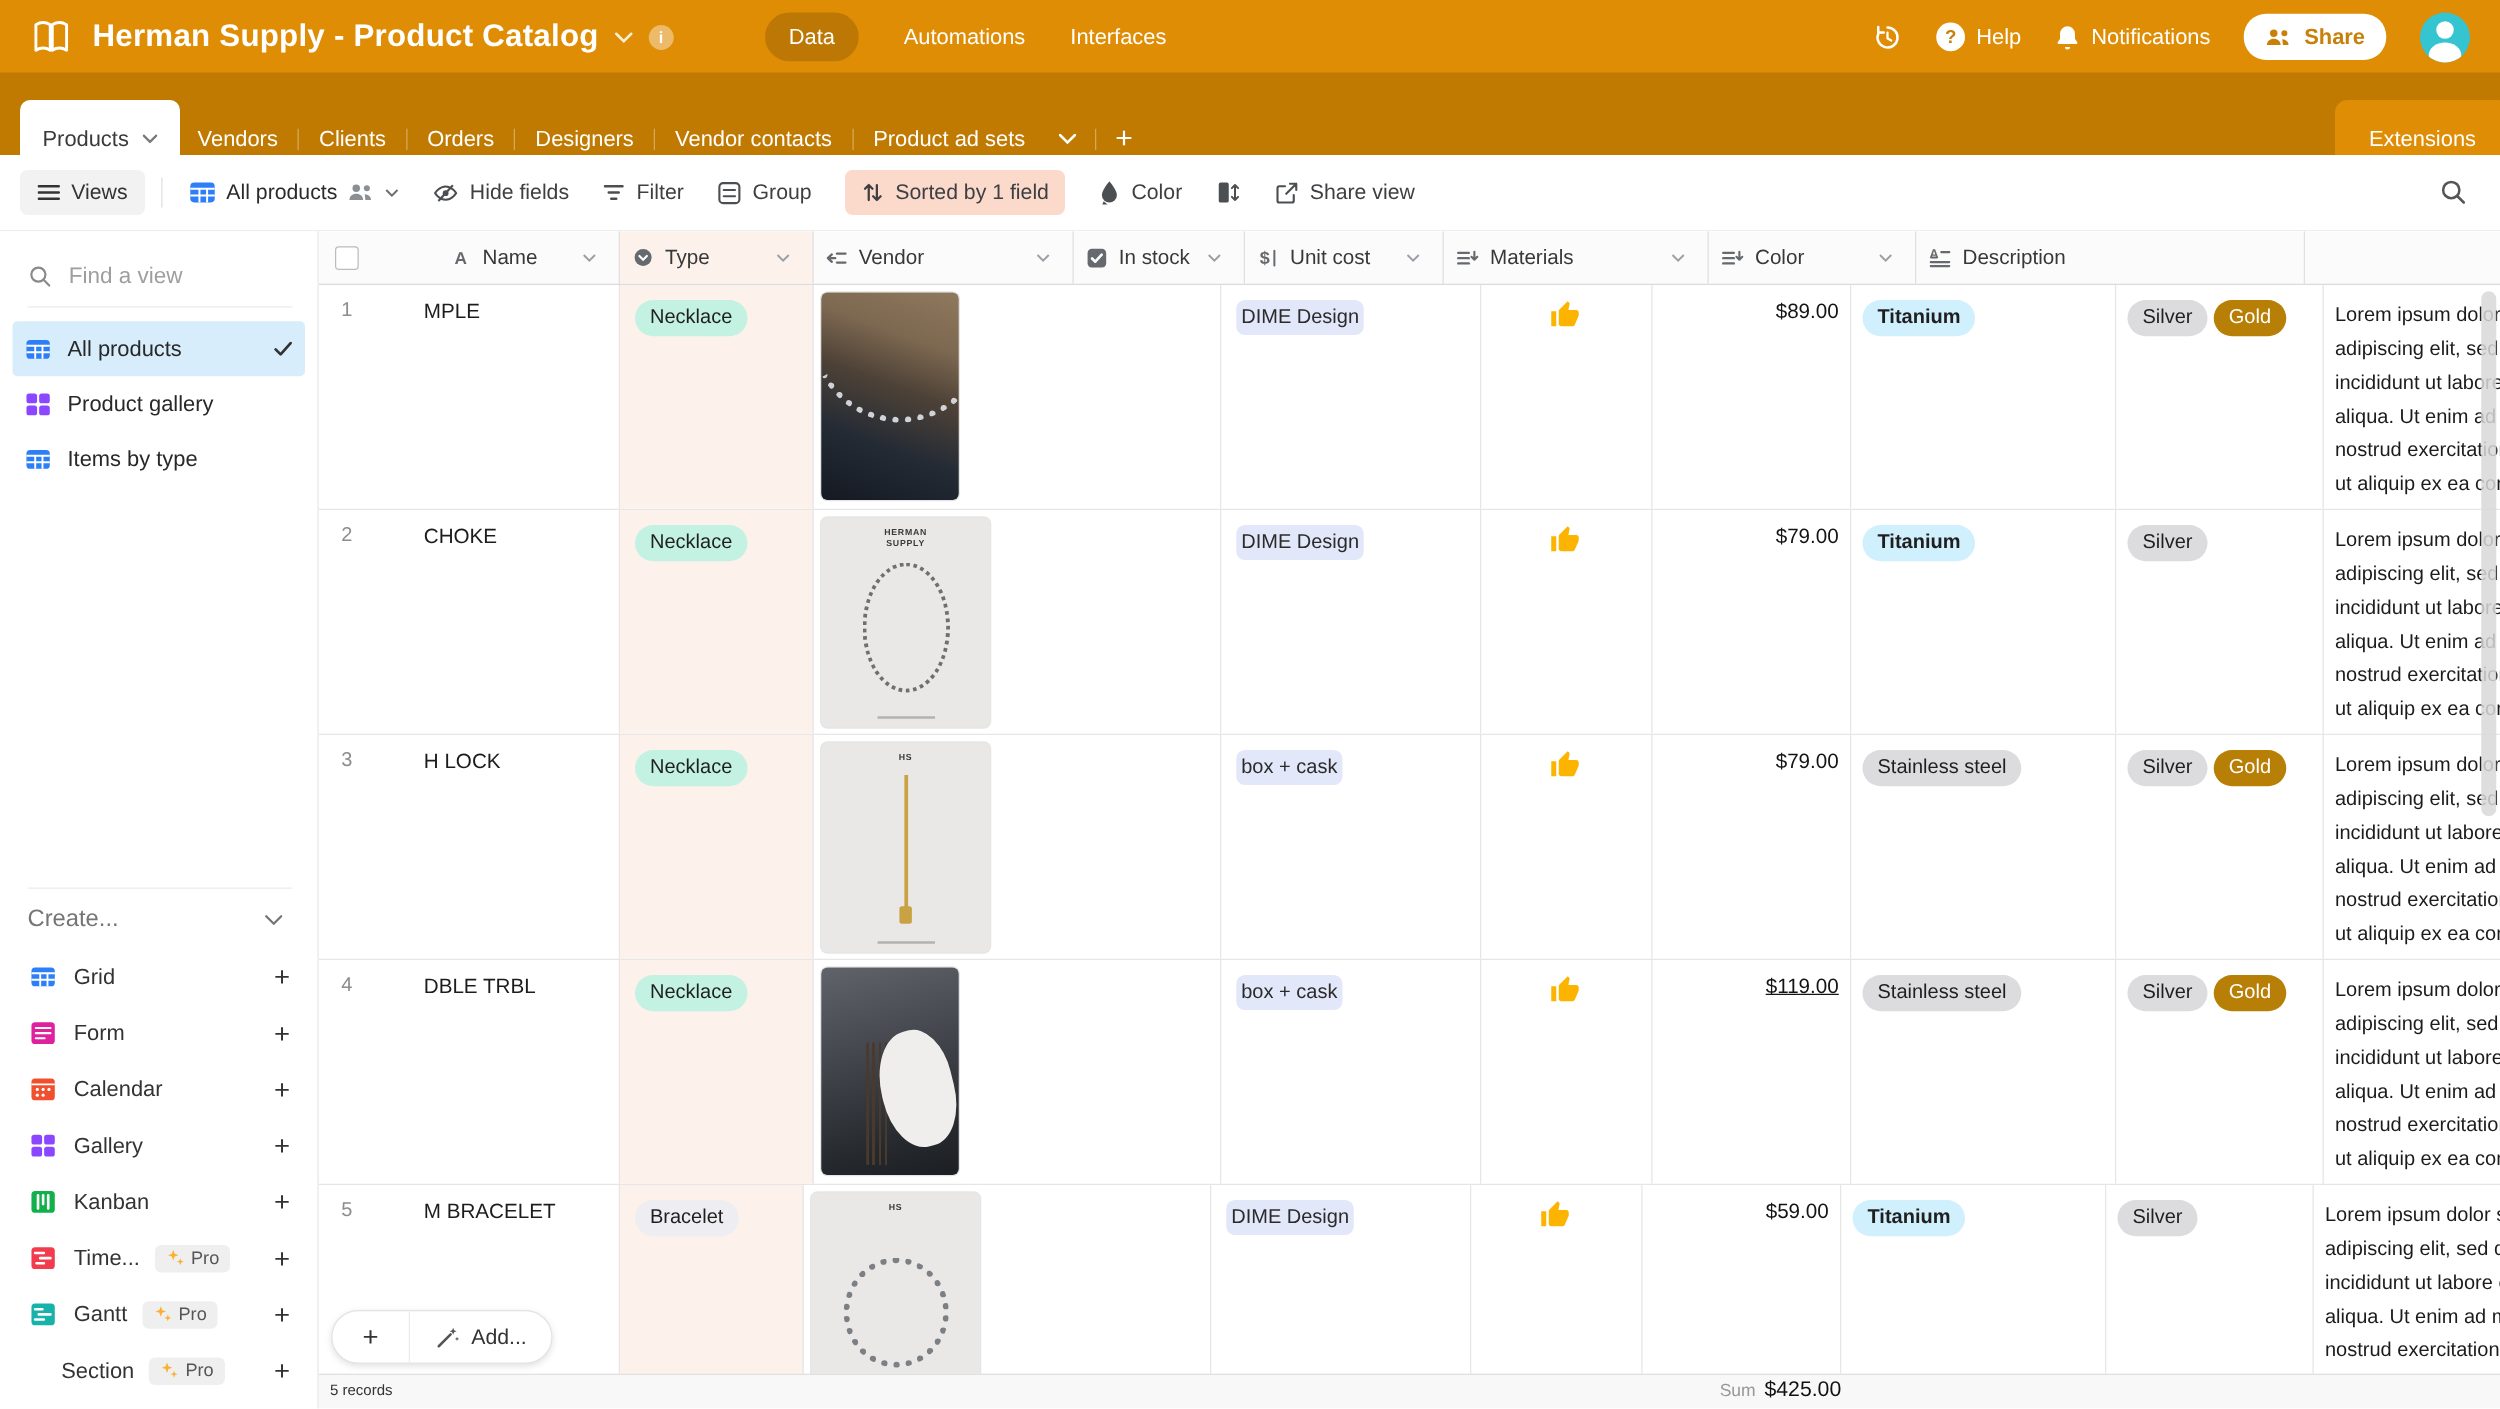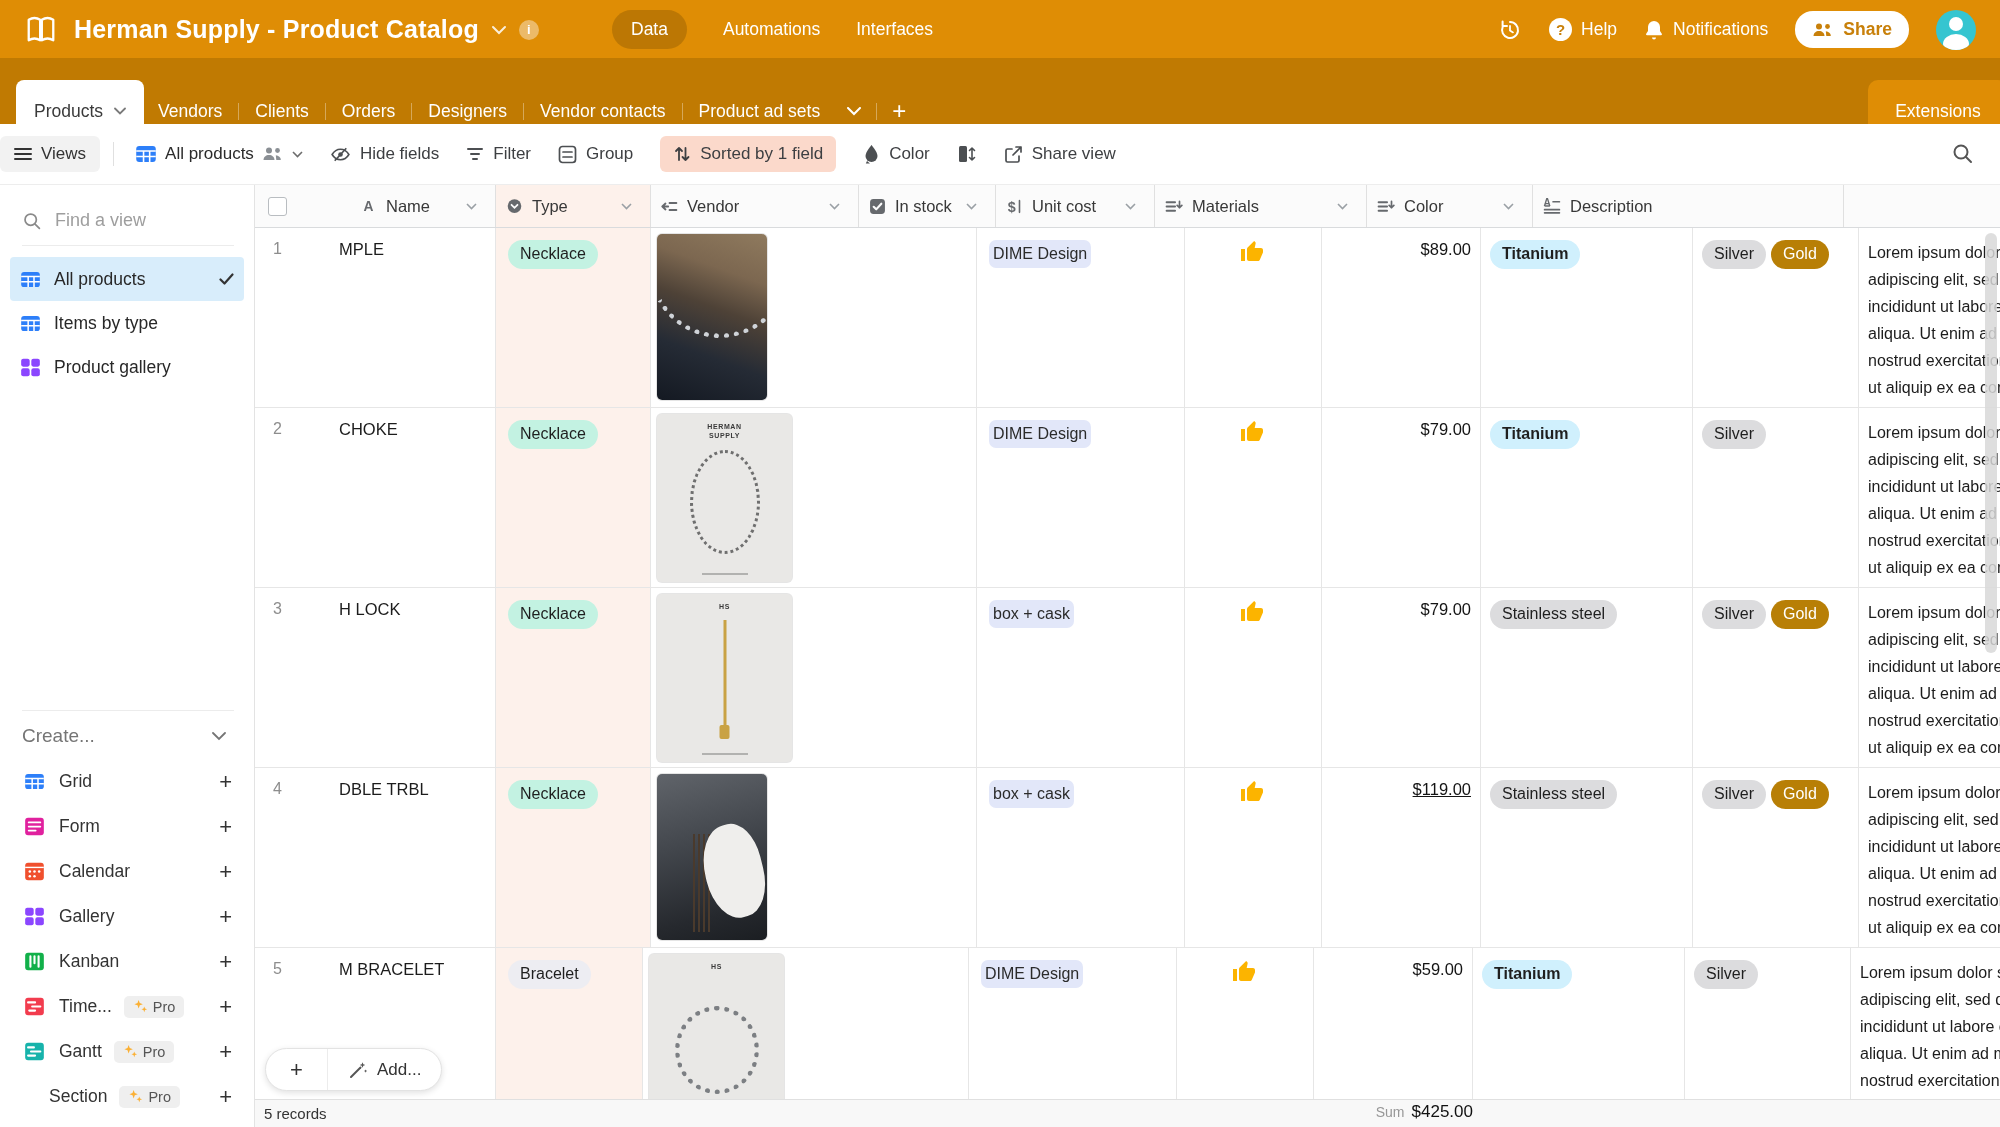--- a/index.html
+++ b/index.html
@@ -37,21 +37,21 @@
   .tabsep{width:1px;height:17px;background:rgba(255,255,255,.35);margin:auto 2px 22px 2px;}
   .tab-chev,.tab-plus{height:62px;display:flex;align-items:center;padding:0 13px;color:#fff;}
   .tab-plus{font-size:24px;font-weight:400;}
   .ext-tab{position:absolute;right:-8px;bottom:0;height:62px;width:140px;background:var(--topbar);
            border-radius:10px 10px 0 0;color:#fff;font-size:17.5px;display:flex;align-items:center;
            justify-content:center;}
 
   
   .toolbar{position:absolute;left:0;top:124px;right:0;height:61px;background:#fff;
            border-bottom:1px solid #ededed;display:flex;align-items:center;
-           box-sizing:border-box;color:#3d3f42;font-size:17px;text-align:right;}
+           padding-left:16px;box-sizing:border-box;color:#3d3f42;font-size:17px;text-align:right;}
   .tb-views{background:#f2f2f2;border-radius:6px;padding:8px 14px;display:flex;align-items:center;
             gap:9px;font-weight:500;color:#333;}
   .tb-div{width:1px;height:24px;background:#e0e0e0;margin:0 21px 0 13px;}
   .tb-item{display:flex;align-items:center;gap:9px;margin-right:27px;white-space:nowrap;}
   .tb-item.switcher{gap:8px;font-weight:500;color:#2b2b2b;}
   .tb-sorted{background:var(--sorted_pill);border-radius:6px;padding:8px 13px;}
   .tb-search{position:absolute;right:26px;top:18px;}
 
   
   .sidebar{position:absolute;left:0;top:185px;bottom:0;width:255px;background:#fff;
@@ -137,21 +137,21 @@
   .thumb.photo-dark-hand{width:110px;height:166px;
      background:linear-gradient(165deg,#60646a 0%,#43474d 40%,#26292e 80%,#1b1e22 100%);}
   .glove{position:absolute;top:50px;right:4px;width:58px;height:94px;background:#efeeec;
      border-radius:50% 42% 46% 46%;transform:rotate(-14deg);}
   .strands{position:absolute;top:60px;left:36px;width:17px;height:98px;
      background:repeating-linear-gradient(90deg,#4a3a2c 0 2px,transparent 2px 5px);}
 
   
   .gfoot{position:absolute;left:0;right:0;bottom:0;height:27px;background:#f8f8f8;
          border-top:1px solid #e0e0e0;}
-  .rec-count{position:absolute;left:9px;top:5px;font-size:15px;color:#333;}
+  .rec-count{position:absolute;left:9px;top:5px;font-size:12px;color:#333;}
   .sum-wrap{position:absolute;left:1067px;width:151px;top:2px;text-align:right;}
   .sum-label{color:#979797;font-size:14px;margin-right:7px;}
   .sum-value{color:#111;font-size:17px;}
   .add-pill{position:absolute;left:10px;bottom:36px;height:41px;background:#fff;
             border:1px solid #e3e3e3;border-radius:22px;display:flex;align-items:center;
             box-shadow:0 2px 6px rgba(0,0,0,.12);overflow:hidden;}
   .add-plus{width:61px;text-align:center;font-size:22px;color:#333;}
   .add-sep{width:1px;height:41px;background:#ececec;}
   .add-main{display:flex;align-items:center;gap:9px;padding:0 20px;font-size:17px;color:#333;}
   .vscroll{position:absolute;right:3px;top:48px;width:12px;height:420px;border-radius:7px;
@@ -384,38 +384,38 @@
           <span>All products</span>
           <span class="check">
             <svg width="15" height="12" viewBox="0 0 15 12">
               <path d="M1.5 6.5l4 4L13.5 1.5" stroke="#333" stroke-width="2.2" fill="none" stroke-linecap="round" stroke-linejoin="round"></path>
             </svg>
           </span>
         </div>
         <div class="view-item">
           <span>
             <svg width="21" height="19" viewBox="0 0 18 16">
-              <rect x="1" y="1.5" width="16" height="13" rx="2.5" fill="var(--blue)"></rect>
-              <path d="M1 5.5h16M7 5.5v9M12 5.5v9M1 10h16" stroke="#fff" stroke-width="1.3"></path>
-            </svg>
-          </span>
-          <span>Items by type</span>
-        </div>
-        <div class="view-item">
-          <span>
-            <svg width="21" height="19" viewBox="0 0 18 16">
               <g fill="var(--view_gallery)">
                 <rect x="1" y="0.5" width="7.3" height="6.8" rx="1.8"></rect>
                 <rect x="9.7" y="0.5" width="7.3" height="6.8" rx="1.8"></rect>
                 <rect x="1" y="8.7" width="7.3" height="6.8" rx="1.8"></rect>
                 <rect x="9.7" y="8.7" width="7.3" height="6.8" rx="1.8"></rect>
               </g>
             </svg>
           </span>
           <span>Product gallery</span>
+        </div>
+        <div class="view-item">
+          <span>
+            <svg width="21" height="19" viewBox="0 0 18 16">
+              <rect x="1" y="1.5" width="16" height="13" rx="2.5" fill="var(--blue)"></rect>
+              <path d="M1 5.5h16M7 5.5v9M12 5.5v9M1 10h16" stroke="#fff" stroke-width="1.3"></path>
+            </svg>
+          </span>
+          <span>Items by type</span>
         </div>
       </div>
     <div class="create-sec">
       <div class="create-div"></div>
       <div class="create-head">
         <span>Create...</span>
         <span class="chev">
           <svg width="14" height="9" viewBox="0 0 14 9">
               <path d="M1 1l6 6 6-6" stroke="#757575" stroke-width="1.8" fill="none" stroke-linecap="round"></path>
             </svg>

